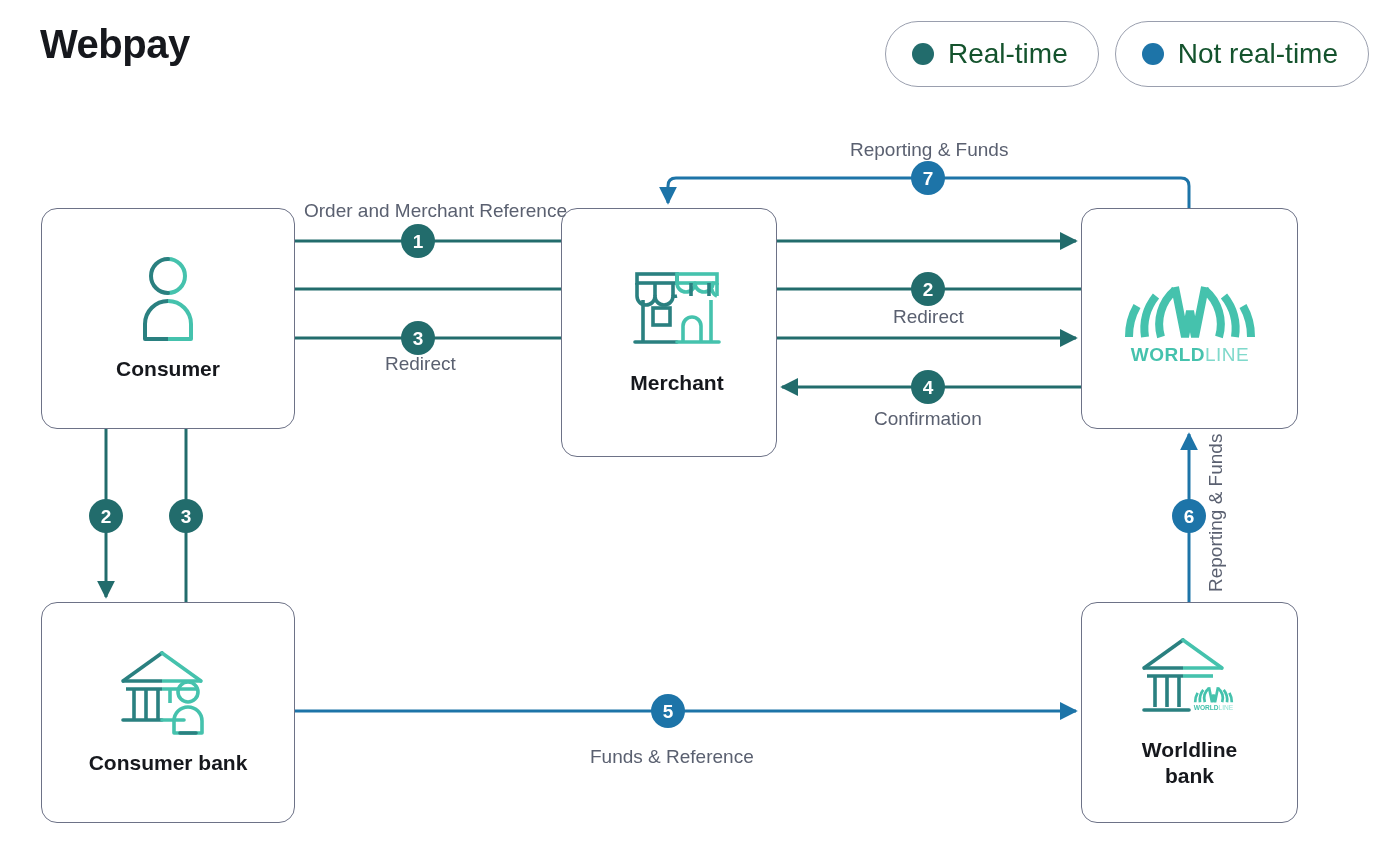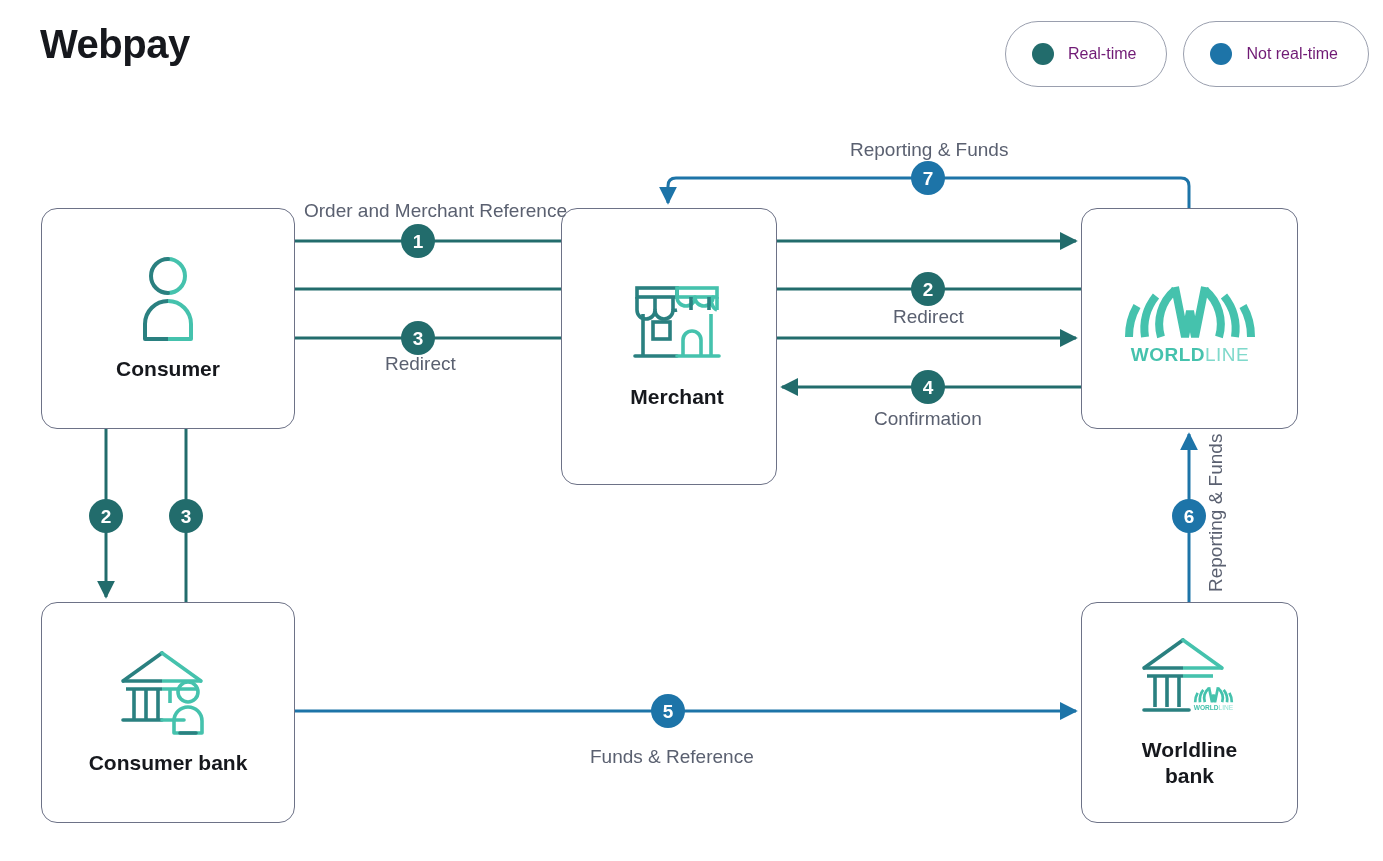--- a/index.html
+++ b/index.html
@@ -43,22 +43,22 @@
     height: 66px;
     padding: 0 30px 0 26px;
     background: #fff;
   }
   .legend-dot {
     width: 22px; height: 22px;
     border-radius: 50%;
     flex: 0 0 auto;
   }
   .legend-label {
-    font-size: 16px;
-    color: #701a75;
+    font-size: 28px;
+    color: #14532d;
     white-space: nowrap;
   }
 
   
   .node {
     position: absolute;
     background: #ffffff;
     border: 1.6px solid #6d7287;
     border-radius: 16px;
     display: flex;
@@ -73,21 +73,21 @@
   }
   .node .node-label {
     font-size: 21px;
     font-weight: 700;
     color: #16181d;
     text-align: center;
     line-height: 1.22;
   }
 
   #node-consumer      { left: 41px;   top: 208px; width: 254px; height: 221px; }
-  #node-merchant      { left: 561px;  top: 208px; width: 216px; height: 277px; padding-left: 16px; }
+  #node-merchant      { left: 561px;  top: 208px; width: 216px; height: 249px; padding-left: 16px; }
   #node-worldline     { left: 1081px; top: 208px; width: 217px; height: 221px; }
   #node-consumer-bank { left: 41px;   top: 602px; width: 254px; height: 221px; }
   #node-worldline-bank{ left: 1081px; top: 602px; width: 217px; height: 221px; }
 
   #node-worldline .node-icon { margin-bottom: 0; }
 
   
   #wires {
     position: absolute;
     left: 0; top: 0;

